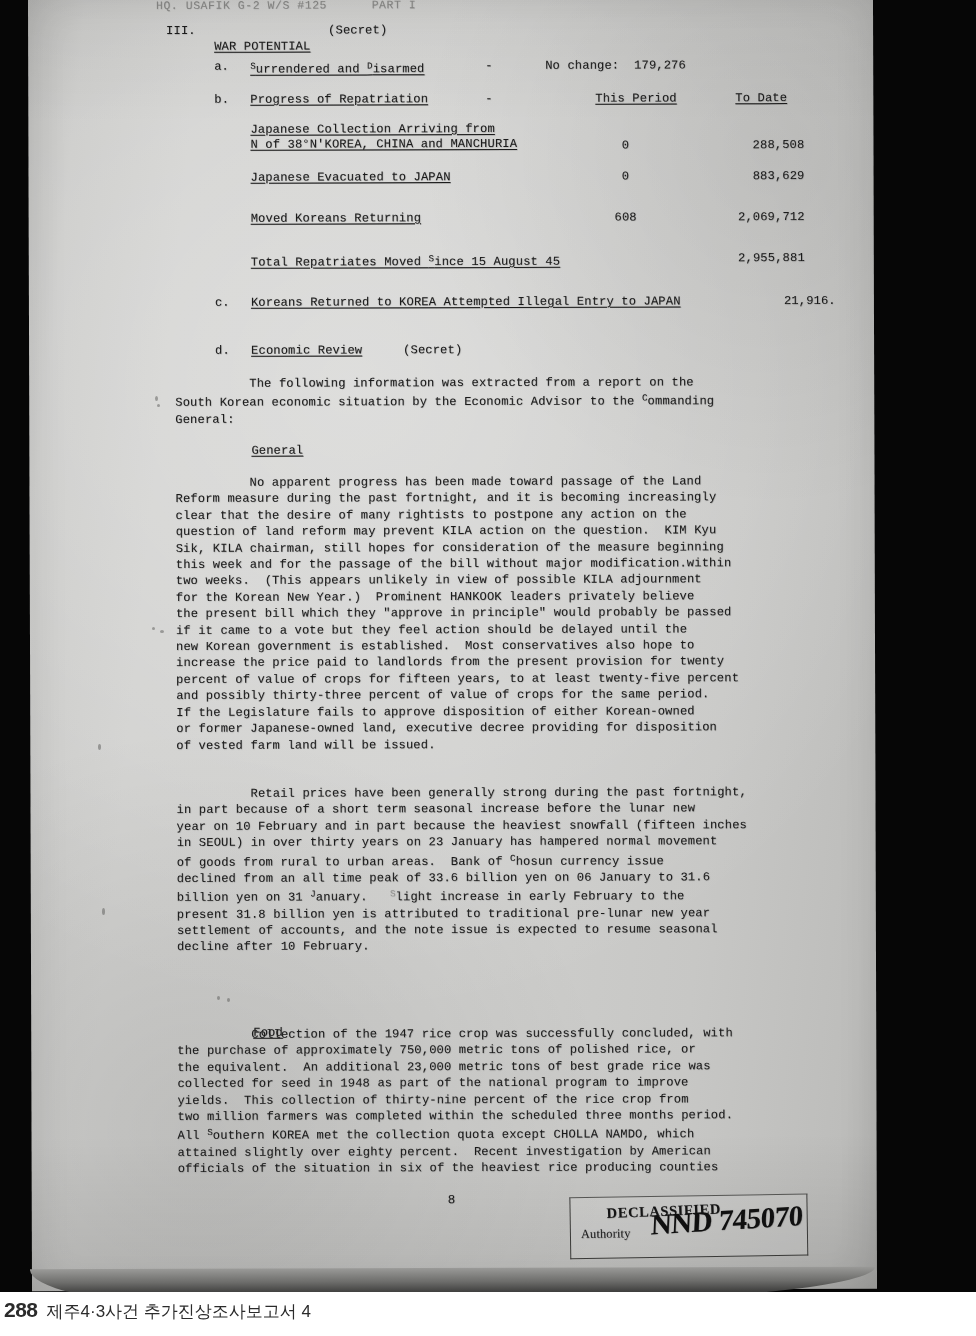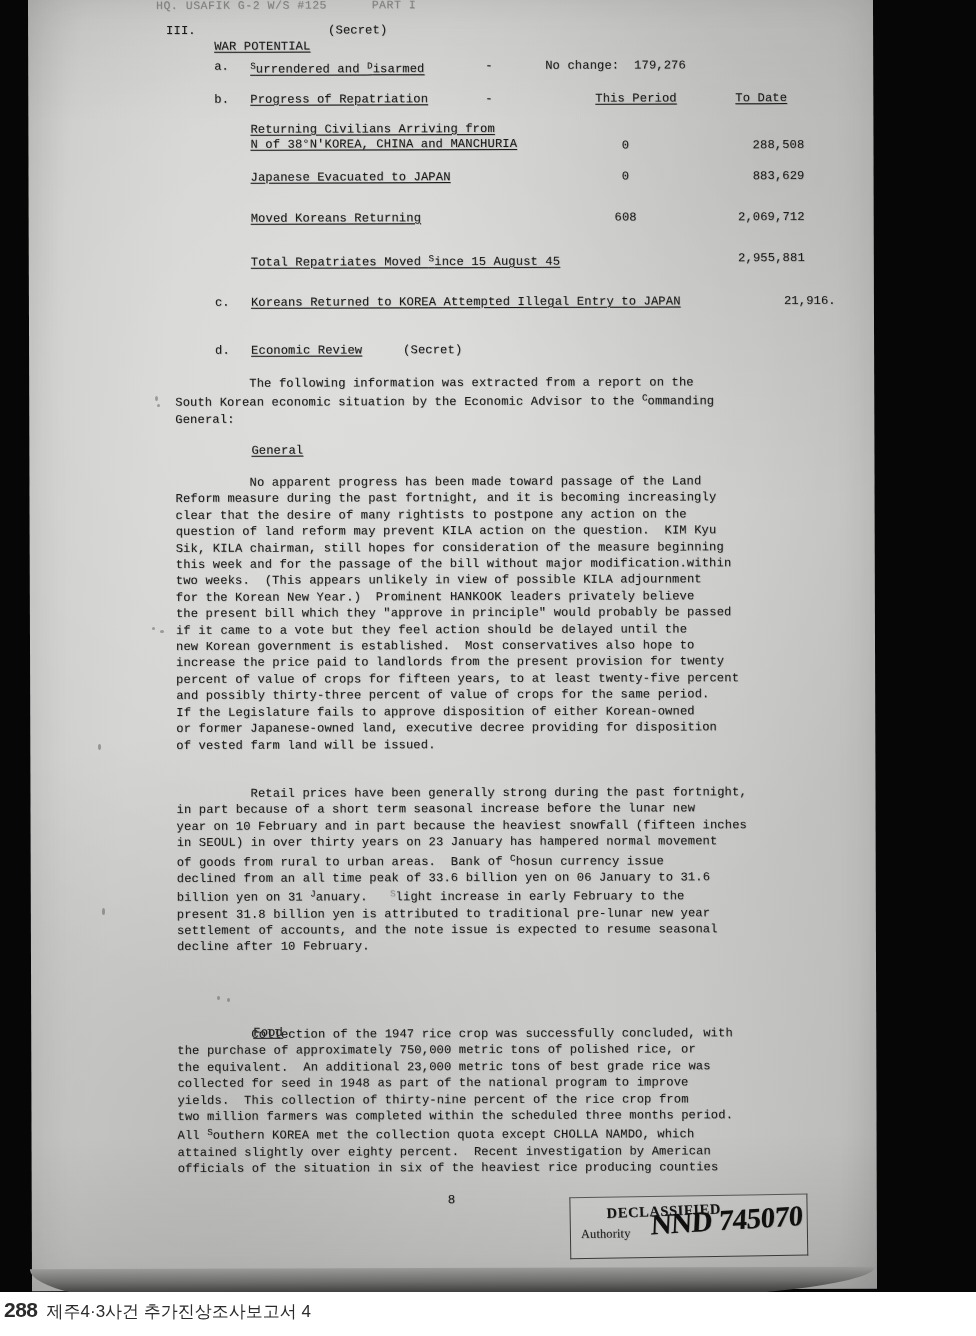--- a/index.html
+++ b/index.html
@@ -180,21 +180,21 @@
 
     <div class="ln" style="left:216px; top:91px;">b.</div>
     <div class="ln u" style="left:252px; top:91px;">Progress of Repatriation</div>
     <div class="ln" style="left:487px; top:91px;">-</div>
     <div class="ln u" style="left:597px; top:91px;">This Period</div>
     <div class="ln u" style="left:737px; top:91px;">To Date</div>
 
     <div id="repatriation-table">
 
       <div class="row" style="height:47px;">
-        <div class="label u" style="line-height:15px;"><span>Returning Civilians Arriving from</span><br><span>N of 38°N'KOREA, CHINA and MANCHURIA</span></div>
+        <div class="label u" style="line-height:15px;"><span>Japanese Collection Arriving from</span><br><span>N of 38°N'KOREA, CHINA and MANCHURIA</span></div>
         <div class="period" style="top:16px;">0</div>
         <div class="todate" style="top:16px;">288,508</div>
       </div>
 
       <div class="row" style="height:41px;">
         <div class="label u">Japanese Evacuated to JAPAN</div>
         <div class="period">0</div>
         <div class="todate">883,629</div>
       </div>
 

